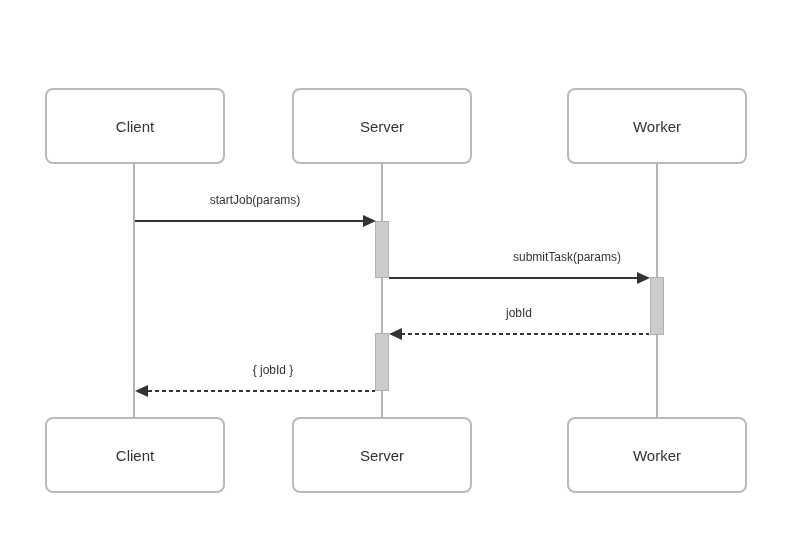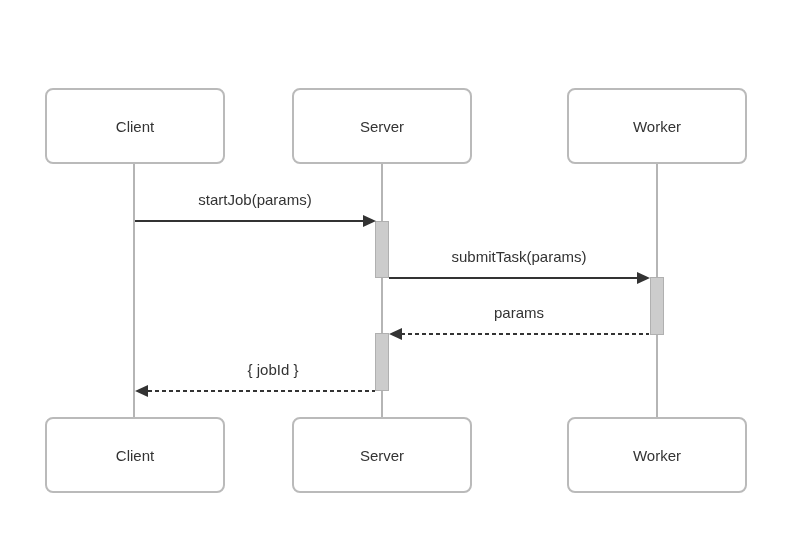--- a/index.html
+++ b/index.html
@@ -43,21 +43,21 @@
     position: absolute;
     width: 14px;
     box-sizing: border-box;
     background: var(--activation-fill, #cccccc);
     border: 1px solid var(--activation-border, #b0b0b0);
     z-index: 2;
   }
 
   .msg-label {
     position: absolute;
-    font-size: 15px;
+    font-size: 12px;
     line-height: 20px;
     color: var(--text, #333333);
     text-align: center;
     white-space: nowrap;
     z-index: 4;
   }
 
   .line-solid {
     position: absolute;
     height: 2px;
@@ -114,25 +114,25 @@
     <span>Server</span>
   </div>
   <div class="actor-box" style="left:567px; top:417px;">
     <span>Worker</span>
   </div>
 
   <div class="msg-label" style="left:135px; width:240px; top:190px;">startJob(params)</div>
   <div class="line-solid" style="left:135px; top:220px; width:228px;"></div>
   <div class="arrowhead right" style="left:363px; top:215px;"></div>
 
-  <div class="msg-label" style="left:389px; width:260px; top:247px;">submitTask(params)</div>
+  <div class="msg-label" style="left:389px; width:260px; top:247px;padding-left:48px;">submitTask(params)</div>
   <div class="line-solid" style="left:389px; top:277px; width:248px;"></div>
   <div class="arrowhead right" style="left:637px; top:272px;"></div>
 
-  <div class="msg-label" style="left:389px; width:260px; top:303px;">params</div>
+  <div class="msg-label" style="left:389px; width:260px; top:303px;">jobId</div>
   <div class="line-dashed" style="left:401px; top:333px; width:248px;"></div>
   <div class="arrowhead left" style="left:389px; top:328px;"></div>
 
   <div class="msg-label" style="left:135px; width:276px; top:360px;">{ jobId }</div>
   <div class="line-dashed" style="left:148px; top:390px; width:227px;"></div>
   <div class="arrowhead left" style="left:135px; top:385px;"></div>
 
 </div>
 
 </body></html>

